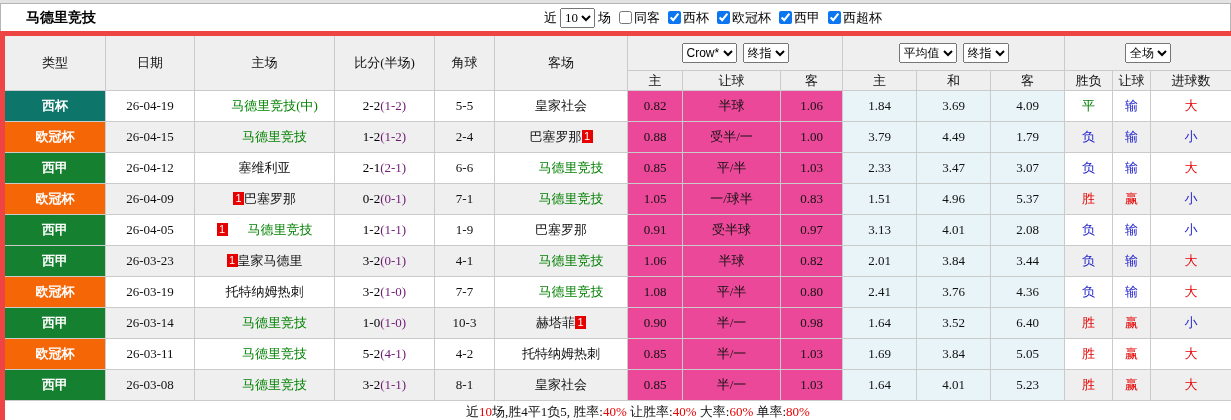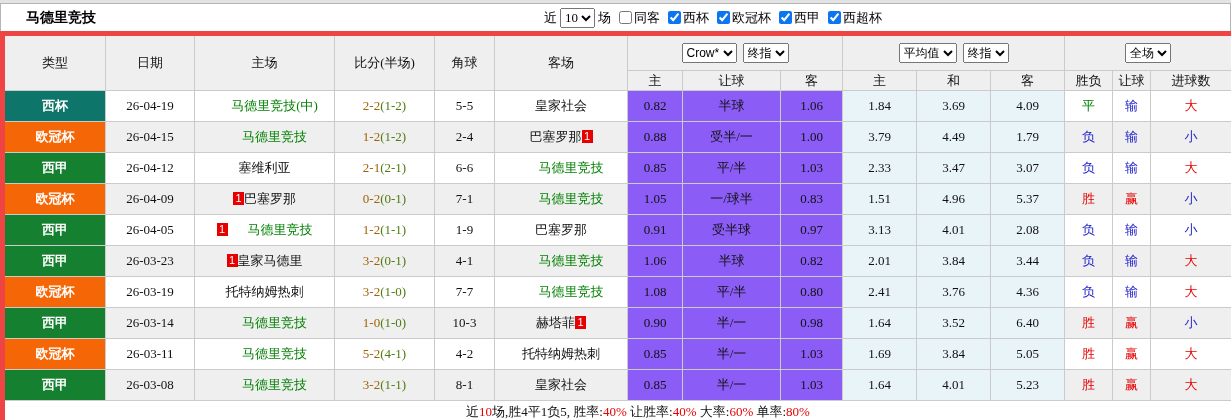--- a/index.html
+++ b/index.html
@@ -14,26 +14,26 @@
   .controls label{cursor:default;}
   table{border-collapse:collapse;width:1231px;table-layout:fixed;font-size:13px;border:5px solid #ef4444;}
   th,td{border:1px solid #CBCBCB;text-align:center;padding:0;overflow:hidden;white-space:nowrap;color:#111;}
   thead th{background:#EFEFEF;font-weight:normal;}
   thead tr.selrow th{height:25px;}
   thead tr.subrow th{height:19px;}
   thead select{font-size:12px;height:20px;margin:7px 3px;font-family:"Liberation Sans",sans-serif;}
   tbody td{height:30px;}
   tr.odd td{background:#FFFFFF;}
   tr.even td{background:#EFEFEF;}
-  tbody td.crow{background:#8b5cf6;}
+  tbody td.crow{background:#ec4899;}
   tbody td.avg{background:#E9F4F9;font-family:Liberation Serif, serif;}
   td.type{color:#fff;font-weight:bold;}
   .t-green{color:#008000;margin-left:20px;}
-  .sc-ft{color:#a16207;}
-  .sc-ht{color:#4d7c0f;}
+  .sc-ft{color:#000000;}
+  .sc-ht{color:#701a75;}
   .c-red{color:#E60000;}
   .c-blue{color:#2222CC;}
   .c-green{color:#008000;}
   .badge1{display:inline-block;background:#E60000;color:#fff;font-size:11px;line-height:13px;width:11px;height:13px;vertical-align:1px;font-family:"Liberation Sans",sans-serif;}
   tfoot td{height:21px;background:#fff;font-size:13px;padding-left:40px;}
   .botbar{margin-top:5px;height:7px;background:#3A3185;}
 </style>
 </head>
 <body>
 

